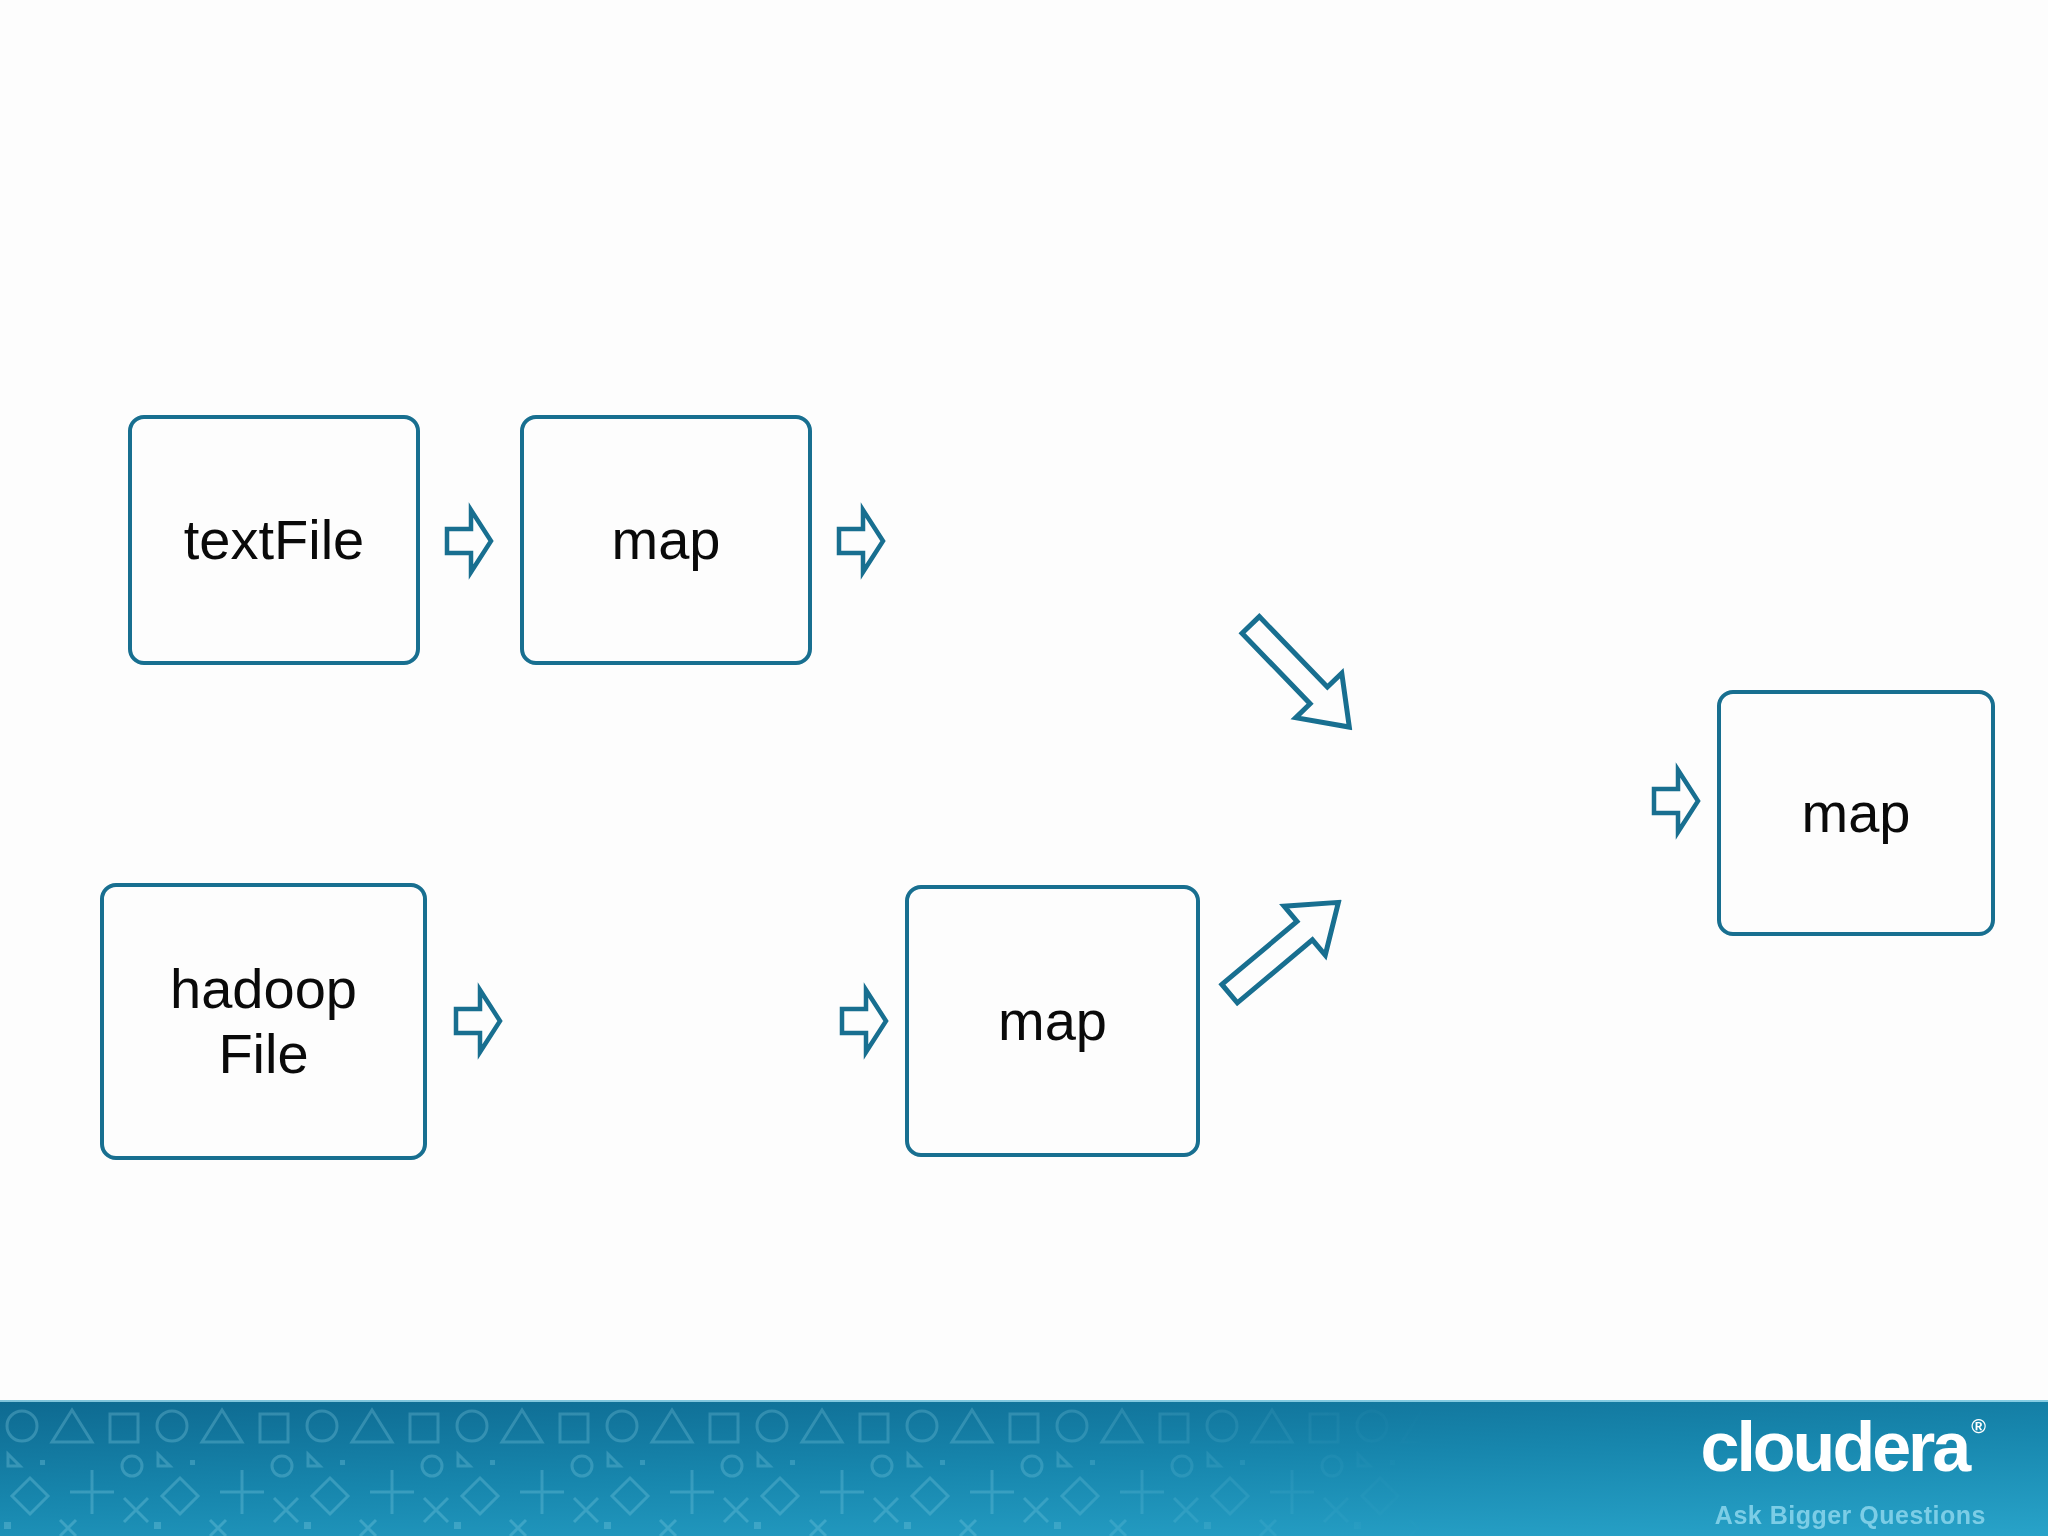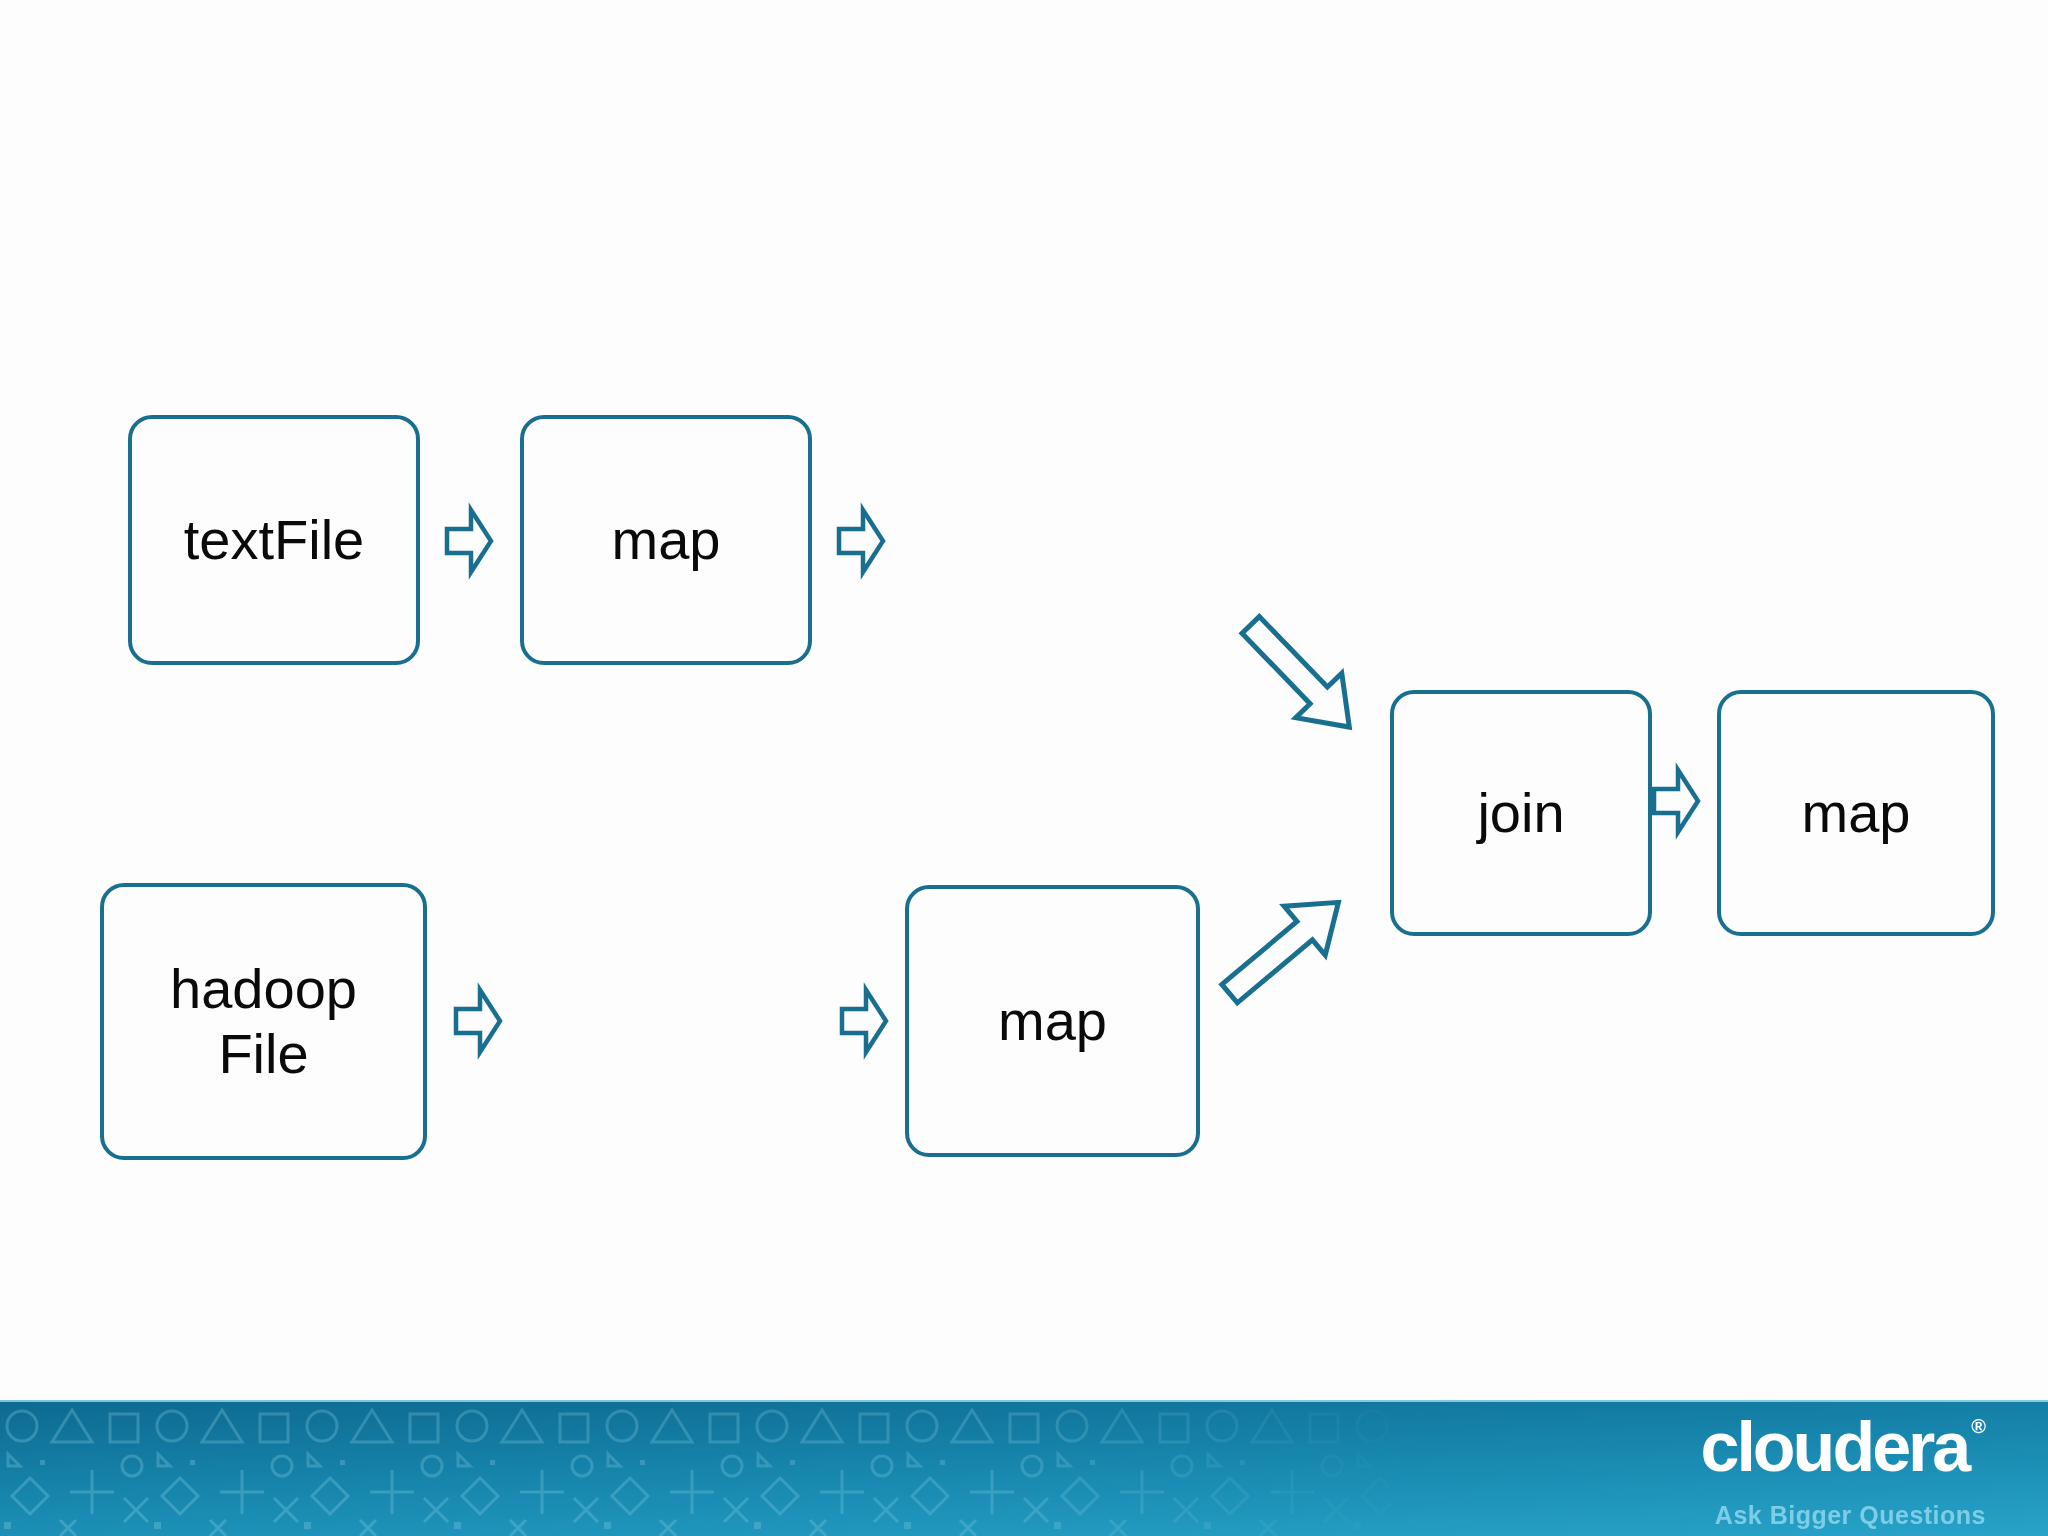--- a/index.html
+++ b/index.html
@@ -7,21 +7,21 @@
     position:relative;
     width:2048px;height:1536px;
     background:#fdfdfd;
     overflow:hidden;
     font-family:"Liberation Sans", sans-serif;
   }
   
   .node{
     position:absolute;
     border:4px solid #186f90;
-    border-radius:24px;
+    border-radius:16px;
     background:#fdfdfd;
     display:flex;align-items:center;justify-content:center;
     box-sizing:border-box;
   }
   .node .lbl{
     font-size:56px;
     line-height:1.15;
     color:#0a0a0a;
     text-align:center;
     max-width:230px;
@@ -79,23 +79,20 @@
     <span class="lbl">map</span>
   </div>
 
   <div class="node n-hadoop">
     <span class="lbl">hadoop File</span>
   </div>
   <div class="node n-map2">
     <span class="lbl">map</span>
   </div>
 
-  <div class="node n-join">
-    <span class="lbl">join</span>
-  </div>
   <div class="node n-map3">
     <span class="lbl">map</span>
   </div>
 
   <svg class="arrow a-1" width="50" height="80" viewBox="0 0 50 80">
     <path d="M3 28 H27 V9 L47 40 L27 71 V52 H3 Z" fill="#fdfdfd" stroke="#186f90" stroke-width="4.5" stroke-linejoin="miter"></path>
   </svg>
   <svg class="arrow a-2" width="50" height="80" viewBox="0 0 50 80">
     <path d="M3 28 H27 V9 L47 40 L27 71 V52 H3 Z" fill="#fdfdfd" stroke="#186f90" stroke-width="4.5" stroke-linejoin="miter"></path>
   </svg>

